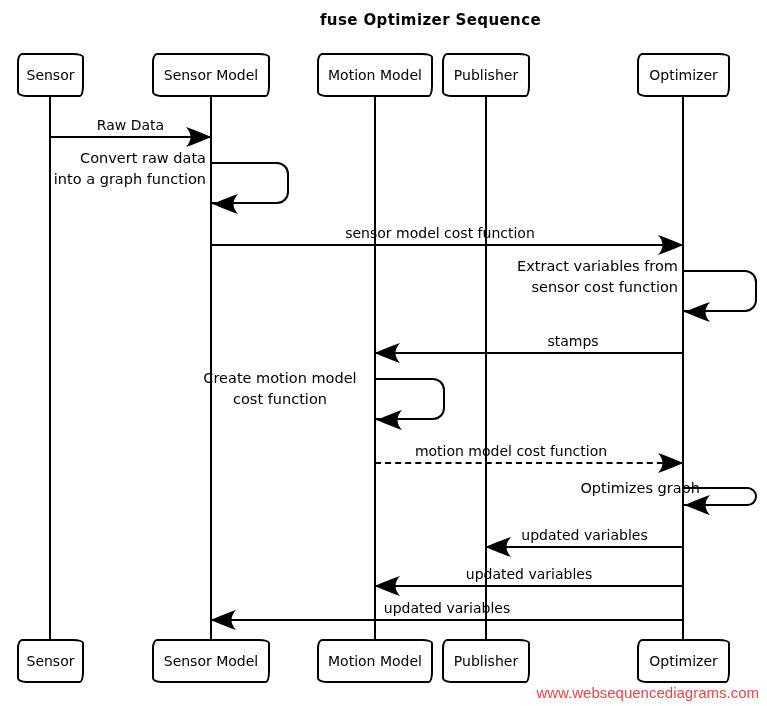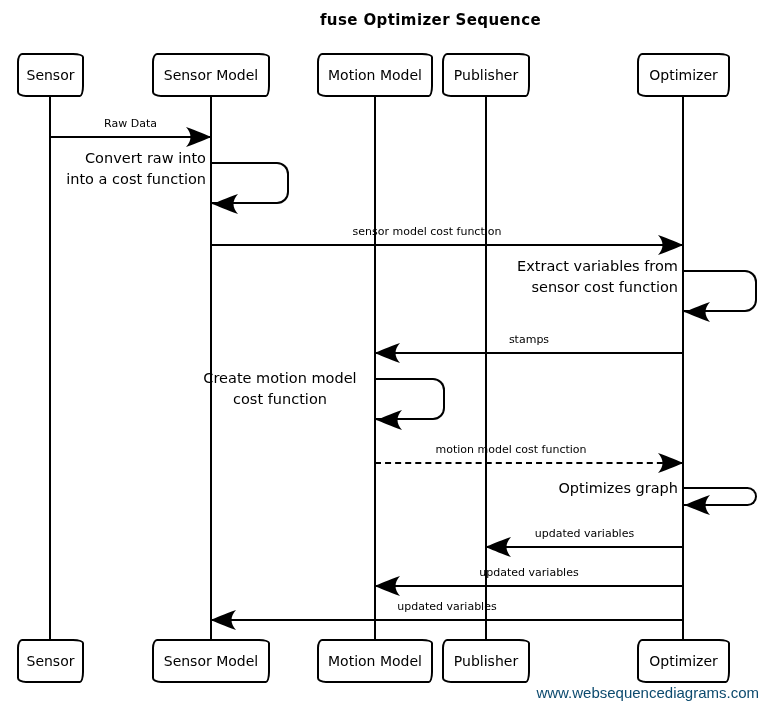--- a/index.html
+++ b/index.html
@@ -37,21 +37,21 @@
   .lifeline {
     position: absolute;
     top: 97px;
     width: 2px;
     height: 542px;
     background: #000;
     z-index: 1;
   }
   .mlabel {
     position: absolute;
-    font-size: 11px;
+    font-size: 14px;
     text-align: center;
     white-space: nowrap;
     z-index: 4;
   }
   .mline {
     position: absolute;
     height: 0;
     border-top: 2px solid #000;
     z-index: 2;
   }
@@ -73,21 +73,21 @@
     white-space: nowrap;
     z-index: 4;
   }
   .ah { position: absolute; z-index: 6; }
   .watermark {
     position: absolute;
     top: 684px;
     right: 8px;
     font-family: "Liberation Sans", sans-serif;
     font-size: 15px;
-    color: #0c4a6e;
+    color: #ef4444;
     z-index: 5;
   }
 </style>
 </head>
 <body>
 
 <div id="diagram">
 
   <div class="title">fuse Optimizer Sequence</div>
 
@@ -116,50 +116,50 @@
   <div>
     <div class="mlabel" style="left:50px;top:117px;width:161px;">Raw Data</div>
     <div class="mline" style="left:50px;top:136px;width:161px;"></div>
     <svg class="ah" style="left:186px;top:127px;" width="26" height="20" viewBox="0 0 26 20">
       <path d="M0,0 C12,4 20,8 26,10 C20,12 12,16 0,20 C6,13 6,7 0,0 Z" fill="#000"></path>
     </svg>
   </div>
 
   <div>
     <div class="slabel" style="left:26px;top:148px;width:180px;">
-      <div>Convert raw into</div>
-      <div>into a cost function</div>
+      <div>Convert raw data</div>
+      <div>into a graph function</div>
     </div>
     <div class="loopbox" style="left:211px;top:162px;width:78px;height:42px;"></div>
     <svg class="ah" style="left:212px;top:194px;" width="26" height="20" viewBox="0 0 26 20">
       <path d="M26,0 C14,4 6,8 0,10 C6,12 14,16 26,20 C20,13 20,7 26,0 Z" fill="#000"></path>
     </svg>
   </div>
 
   <div>
-    <div class="mlabel" style="left:211px;top:225px;width:432px;">sensor model cost function</div>
+    <div class="mlabel" style="left:224px;top:225px;width:432px;">sensor model cost function</div>
     <div class="mline" style="left:211px;top:244px;width:472px;"></div>
     <svg class="ah" style="left:658px;top:235px;" width="26" height="20" viewBox="0 0 26 20">
       <path d="M0,0 C12,4 20,8 26,10 C20,12 12,16 0,20 C6,13 6,7 0,0 Z" fill="#000"></path>
     </svg>
   </div>
 
   <div>
     <div class="slabel" style="left:478px;top:256px;width:200px;">
       <div>Extract variables from</div>
       <div>sensor cost function</div>
     </div>
     <div class="loopbox" style="left:683px;top:270px;width:74px;height:42px;"></div>
     <svg class="ah" style="left:684px;top:302px;" width="26" height="20" viewBox="0 0 26 20">
       <path d="M26,0 C14,4 6,8 0,10 C6,12 14,16 26,20 C20,13 20,7 26,0 Z" fill="#000"></path>
     </svg>
   </div>
 
   <div>
-    <div class="mlabel" style="left:375px;top:333px;width:308px;">stamps</div>
+    <div class="mlabel" style="left:375px;top:333px;width:308px;padding-left:44px;">stamps</div>
     <div class="mline" style="left:375px;top:352px;width:308px;"></div>
     <svg class="ah" style="left:374px;top:343px;" width="26" height="20" viewBox="0 0 26 20">
       <path d="M26,0 C14,4 6,8 0,10 C6,12 14,16 26,20 C20,13 20,7 26,0 Z" fill="#000"></path>
     </svg>
   </div>
 
   <div>
     <div class="slabel" style="left:190px;top:368px;width:180px;text-align:center;">
       <div>Create motion model</div>
       <div>cost function</div>
@@ -172,21 +172,21 @@
 
   <div>
     <div class="mlabel" style="left:375px;top:443px;width:272px;">motion model cost function</div>
     <div class="mline dashed" style="left:375px;top:462px;width:308px;"></div>
     <svg class="ah" style="left:658px;top:453px;" width="26" height="20" viewBox="0 0 26 20">
       <path d="M0,0 C12,4 20,8 26,10 C20,12 12,16 0,20 C6,13 6,7 0,0 Z" fill="#000"></path>
     </svg>
   </div>
 
   <div>
-    <div class="slabel" style="left:478px;top:478px;width:200px;">
+    <div class="slabel" style="left:500px;top:478px;width:200px;">
       <div>Optimizes graph</div>
     </div>
     <div class="loopbox" style="left:683px;top:487px;width:74px;height:19px;"></div>
     <svg class="ah" style="left:684px;top:495px;" width="26" height="20" viewBox="0 0 26 20">
       <path d="M26,0 C14,4 6,8 0,10 C6,12 14,16 26,20 C20,13 20,7 26,0 Z" fill="#000"></path>
     </svg>
   </div>
 
   <div>
     <div class="mlabel" style="left:486px;top:527px;width:197px;">updated variables</div>

